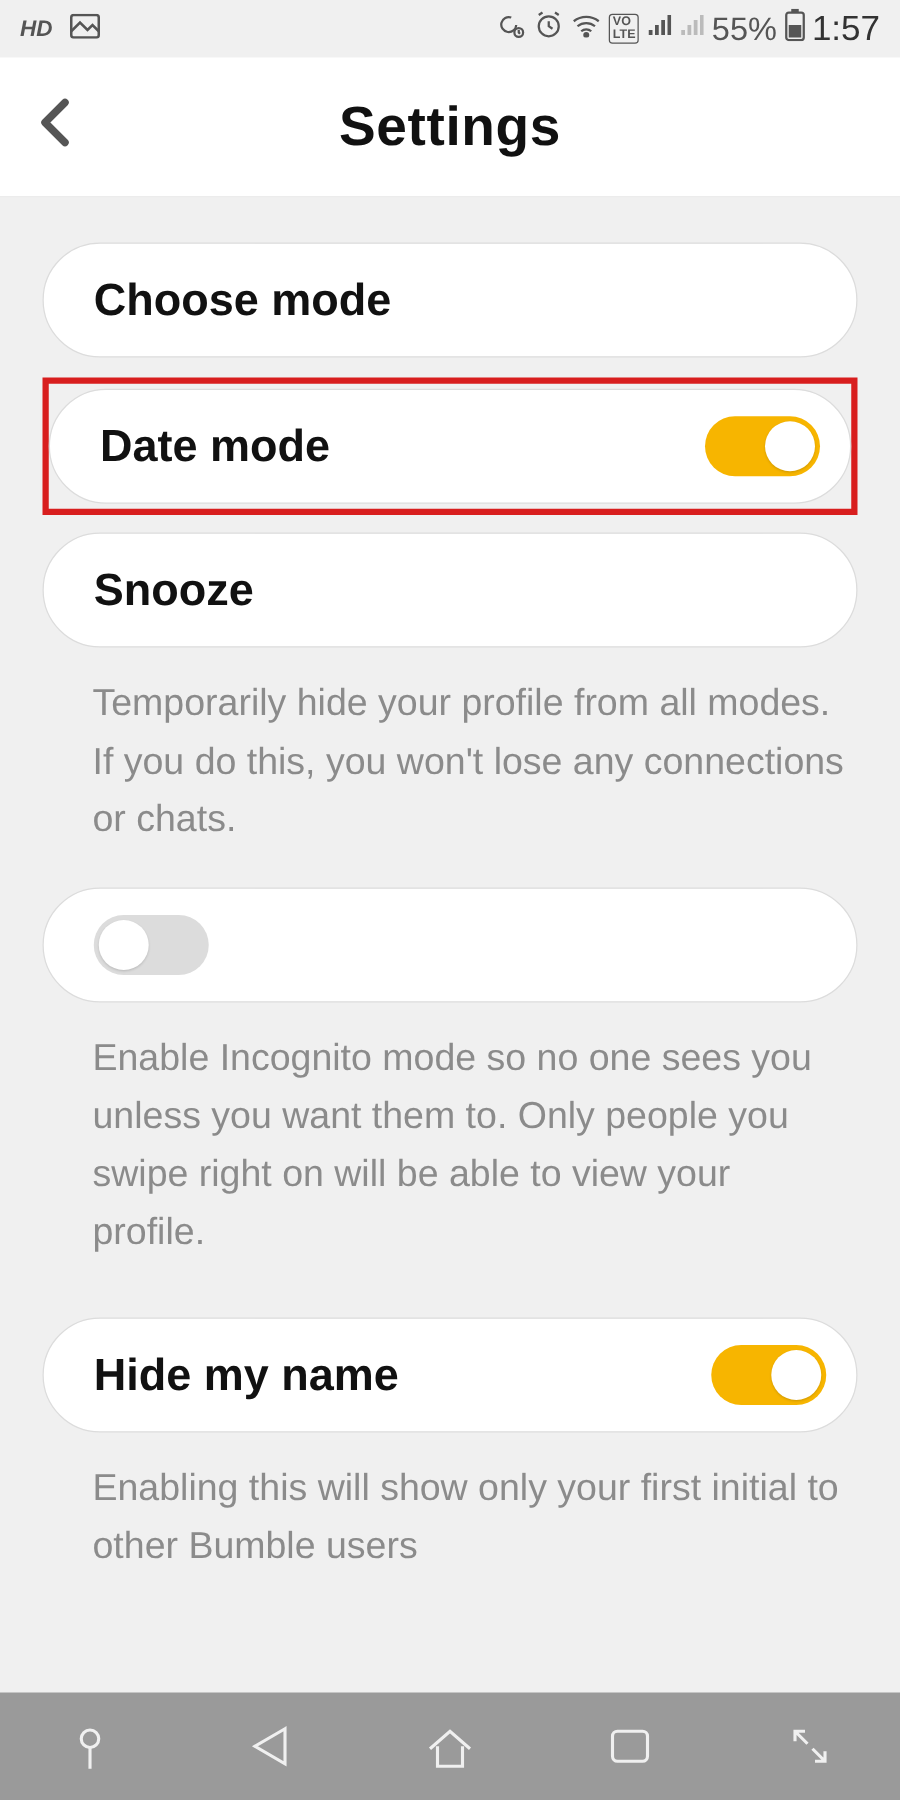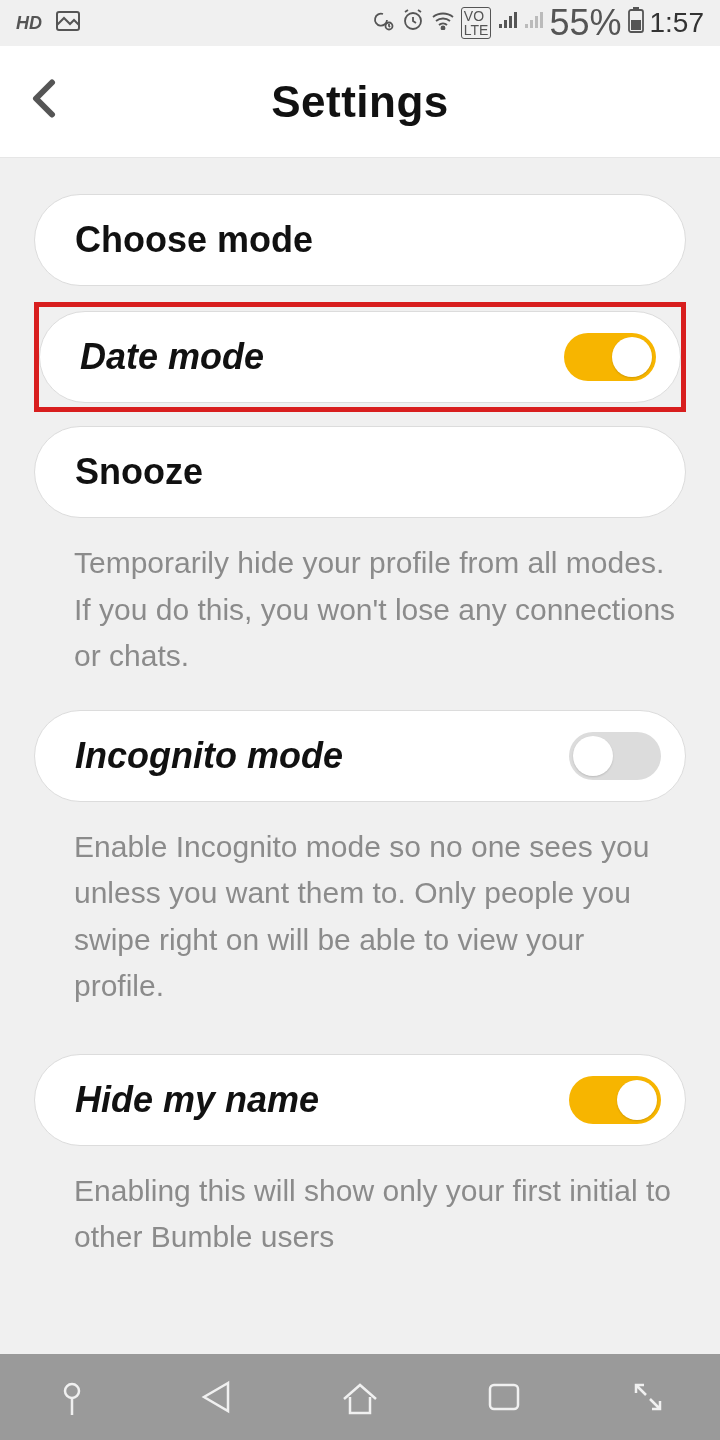--- a/index.html
+++ b/index.html
@@ -11,21 +11,21 @@
     background: #f0f0f0;
     display: flex;
     align-items: center;
     justify-content: space-between;
     padding: 0 16px;
     font-size: 22px;
     color: #555;
   }
   .status-left { display: flex; align-items: center; gap: 14px; font-weight: bold; font-style: italic; font-size:18px;}
   .status-right { display: flex; align-items: center; gap: 6px; }
-  .status-right .pct { font-size: 36px; color:#555; }
+  .status-right .pct { font-size: 26px; color:#555; }
   .status-right .time { font-size: 28px; color:#333; }
 
   .app-header {
     height: 112px;
     background: #fff;
     display: flex;
     align-items: center;
     justify-content: center;
     position: relative;
     border-bottom: 1px solid #e6e6e6;
@@ -58,21 +58,21 @@
     border: 1px solid #dcdcdc;
     border-radius: 50px;
     height: 92px;
     display: flex;
     align-items: center;
     justify-content: space-between;
     padding: 0 30px 0 40px;
     margin-bottom: 16px;
     text-align: right;
   }
-  .row-pill.small-pad-right { padding-right: 24px; font-style: italic; }
+  .row-pill.small-pad-right { padding-right: 24px; }
   .row-label {
     font-size: 36px;
     font-weight: 600;
     color: #111;
   }
   .row-value-group { display: flex; align-items: center; gap: 14px; }
   .row-value { font-size: 36px; color: #8f8f8f; font-weight: 500; }
   .chevron {
     display: inline-block;
     width: 16px; height: 16px;
@@ -146,21 +146,21 @@
         <circle cx="12" cy="13" r="8"></circle>
           <path d="M12 9v4l3 2M4 4l3-2M20 4l-3-2"></path>
       </svg>
     </span>
     <span>
       <svg width="24" height="20" viewBox="0 0 24 20" fill="none" stroke="#555" stroke-width="1.8">
         <path d="M2 7a16 16 0 0 1 20 0M5 11a11 11 0 0 1 14 0M8 15a6 6 0 0 1 8 0"></path>
           <circle cx="12" cy="18" r="1.5" fill="#555"></circle>
       </svg>
     </span>
-    <span style="font-size:14px;border:1px solid #555;padding:1px 2px;border-radius:3px;line-height:1;">VO<br>LTE</span>
+    <span style="font-size:10px;border:1px solid #555;padding:1px 2px;border-radius:3px;line-height:1;font-weight:bold;">VO<br>LTE</span>
     <span>
       <svg width="20" height="20" viewBox="0 0 20 20">
           <path d="M2 18h3v-4H2zM7 18h3v-8H7zM12 18h3V6h-3zM17 18h3V2h-3z" fill="#555"></path>
         </svg>
     </span>
     <span>
       <svg width="20" height="20" viewBox="0 0 20 20">
           <path d="M2 18h3v-4H2zM7 18h3v-8H7zM12 18h3V6h-3zM17 18h3V2h-3z" fill="#bbb"></path>
         </svg>
     </span>
@@ -199,21 +199,20 @@
         </span>
     </div>
   </div>
 
   <div class="row-pill">
     <span class="row-label">Snooze</span>
   </div>
   <div class="row-desc">Temporarily hide your profile from all modes. If you do this, you won't lose any connections or chats.</div>
 
   <div class="row-pill small-pad-right">
-    <span class="row-label">Incognito mode</span>
     <span class="toggle off">
         <span class="knob"></span>
       </span>
   </div>
   <div class="row-desc">Enable Incognito mode so no one sees you unless you want them to. Only people you swipe right on will be able to view your profile.</div>
 
   <div class="row-pill small-pad-right" style="margin-top:14px;">
     <span class="row-label">Hide my name</span>
     <span class="toggle on">
         <span class="knob"></span>

